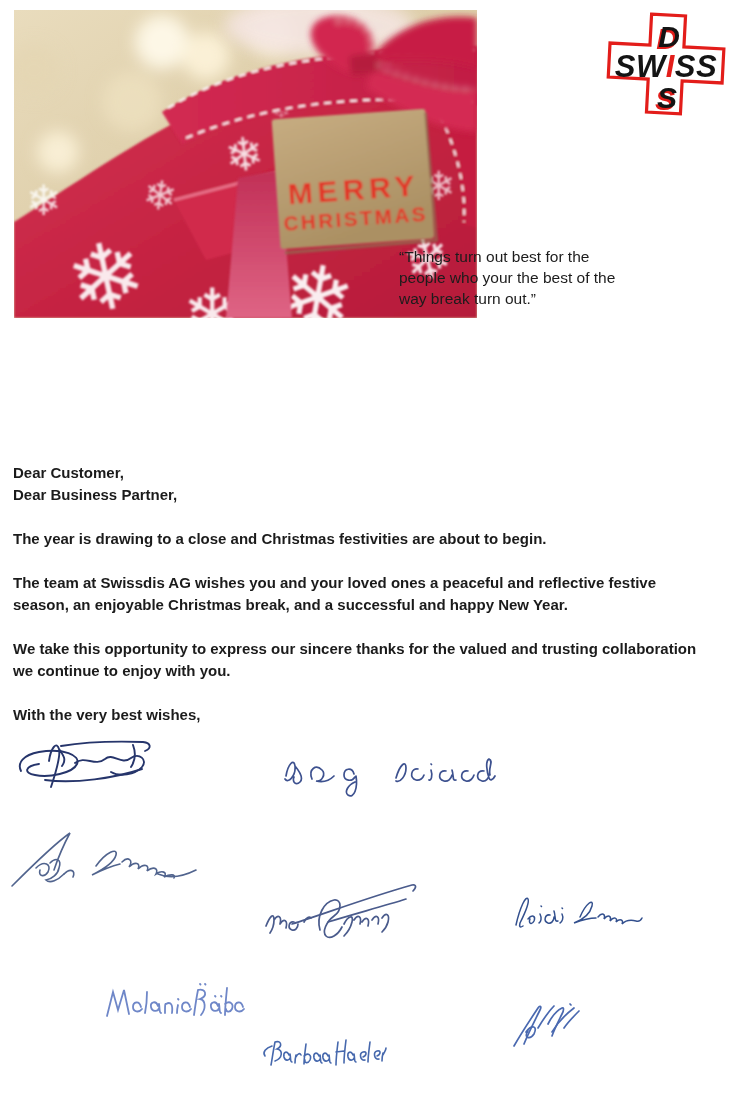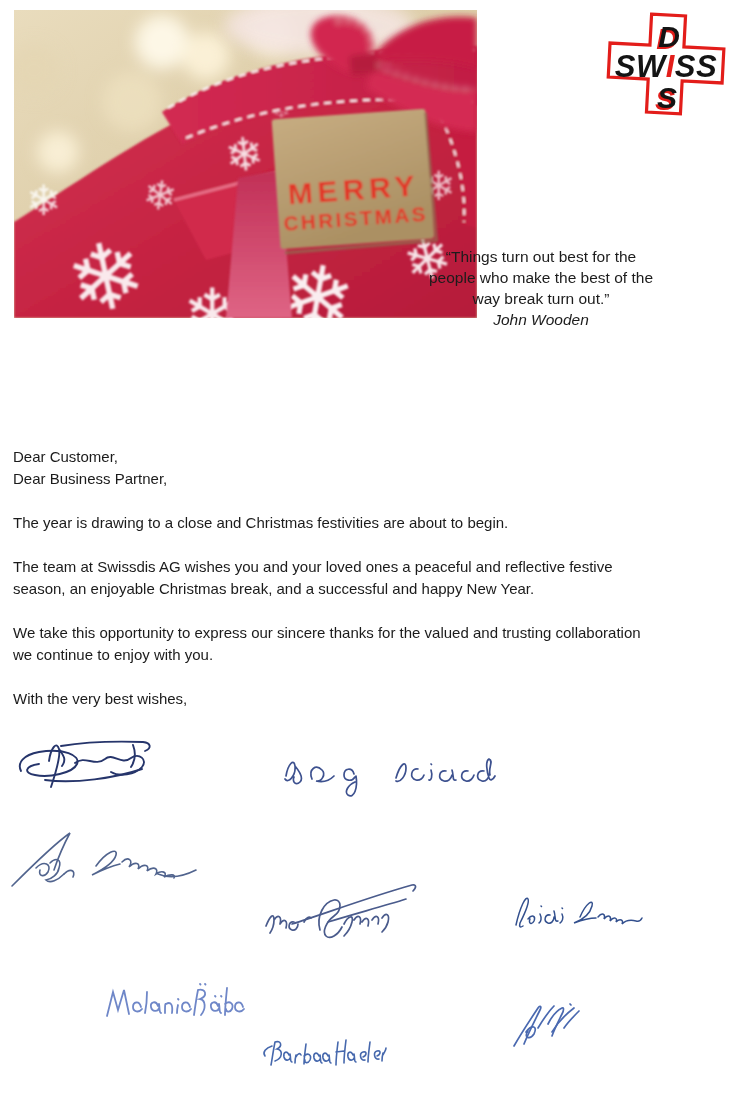--- a/index.html
+++ b/index.html
@@ -4,26 +4,26 @@
 <style>
   html,body{margin:0;padding:0;background:#ffffff;}
   .page{position:relative;width:736px;height:1104px;background:#ffffff;overflow:hidden;
         font-family:"Liberation Sans",sans-serif;}
   .abs{position:absolute;}
   
   .photo{left:14px;top:10px;width:463px;height:308px;}
   
   .logo{left:604px;top:12px;width:124px;height:104px;}
   
-  .quote{top:246px;right:30px;width:330px;text-align:center;
+  .quote{top:246px;right:7px;width:330px;text-align:left;
          font-size:15.5px;line-height:21px;color:#1c1c1c;}
   .quote .attr{font-style:italic;}
   
   .letter{left:13px;top:446px;width:716px;font-size:15px;line-height:22px;color:#1b1b1b;}
-  .letter p{margin:0 0 22px 0;white-space:pre-line;}
+  .letter p{margin:16px 0 22px 0;white-space:pre-line;font-weight:bold;}
   
   .sig{overflow:visible;}
   svg text{font-family:"Liberation Sans",sans-serif;}
   .flake{font-family:"DejaVu Sans",sans-serif;}
 </style>
 </head>
 <body>
 
 <div class="page">
 
@@ -138,23 +138,22 @@
     <text x="62" y="65" text-anchor="middle" font-size="31" font-weight="bold" font-style="italic" letter-spacing="0.5">
       <tspan fill="#141414">SW</tspan><tspan fill="#e31d1a">I</tspan><tspan fill="#141414">SS</tspan>
     </text>
 
     <text x="63" y="96" text-anchor="middle" font-size="30" font-weight="bold" font-style="italic" transform="translate(-2,2)" fill="#e31d1a">S</text>
     <text x="63" y="96" text-anchor="middle" font-size="30" font-weight="bold" font-style="italic" fill="#141414">S</text>
   </svg>
 
   <div class="abs quote">
     <div>“Things turn out best for the</div>
-    <div>people who make the best of the</div>
+    <div>people who your the best of the</div>
     <div>way break turn out.”</div>
-    <div class="attr">John Wooden</div>
   </div>
 
   <div class="abs letter">
     <p>Dear Customer,
 Dear Business Partner,</p>
     <p>The year is drawing to a close and Christmas festivities are about to begin.</p>
     <p>The team at Swissdis AG wishes you and your loved ones a peaceful and reflective festive
 season, an enjoyable Christmas break, and a successful and happy New Year.</p>
     <p>We take this opportunity to express our sincere thanks for the valued and trusting collaboration
 we continue to enjoy with you.</p>

